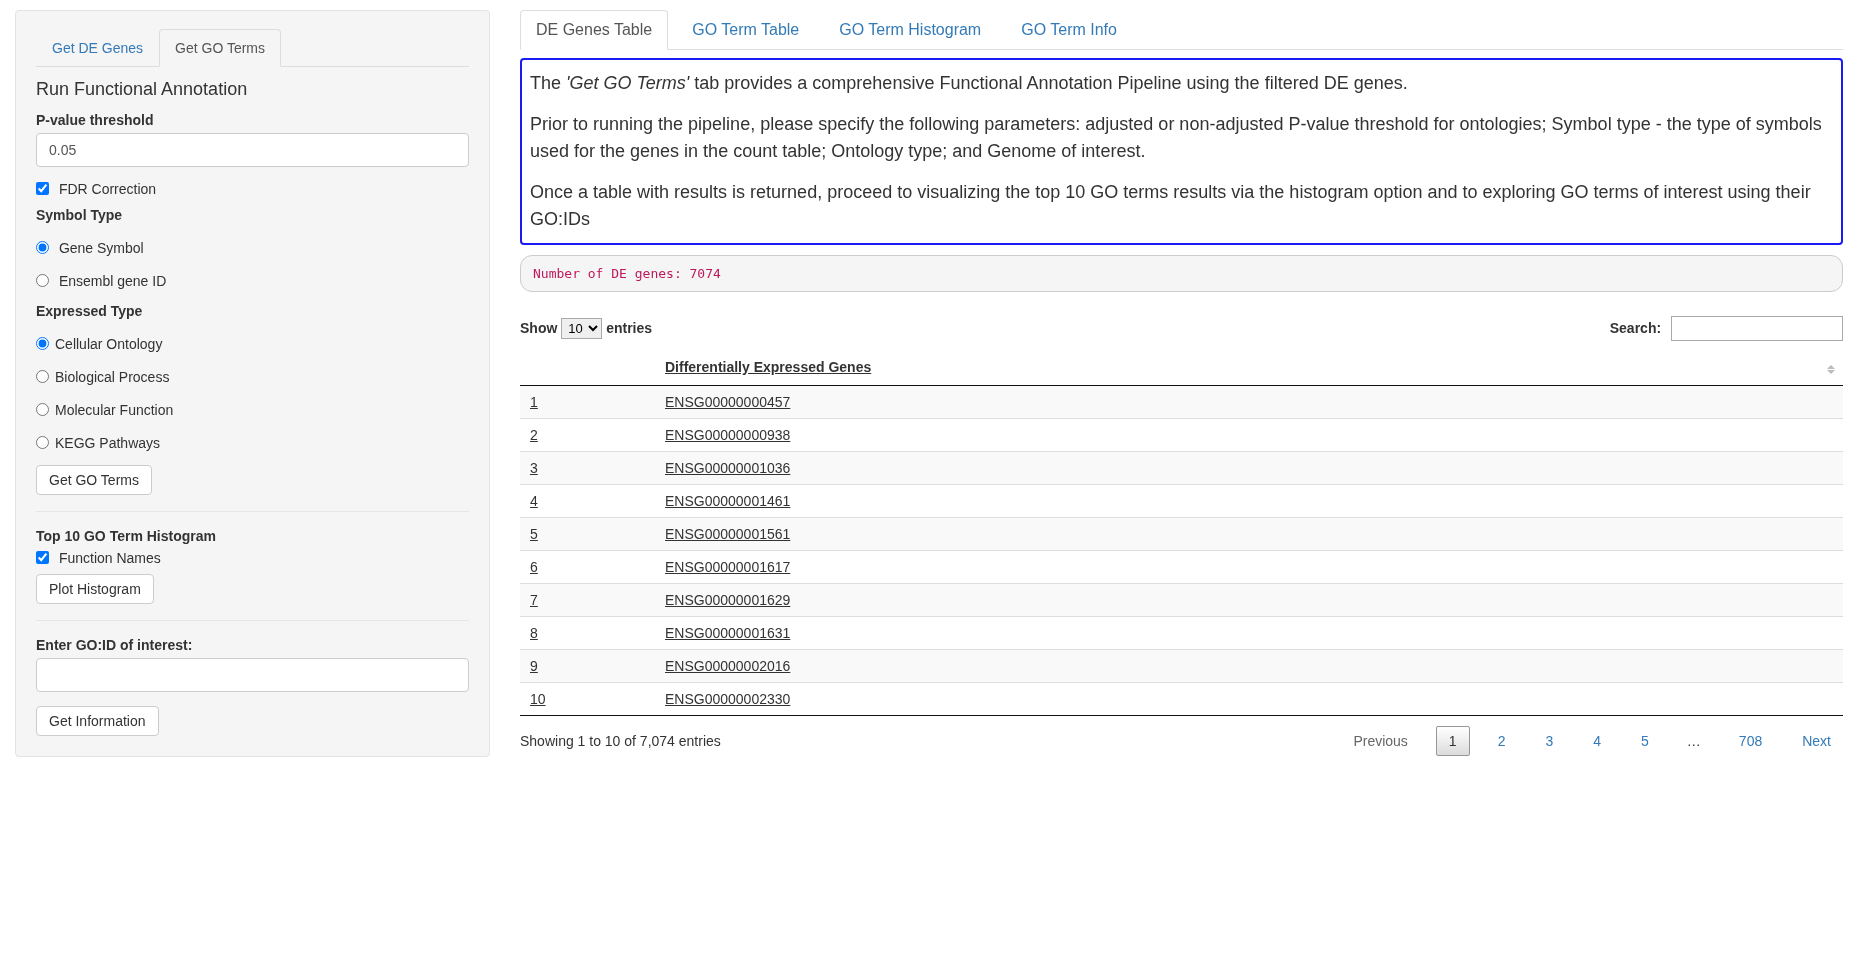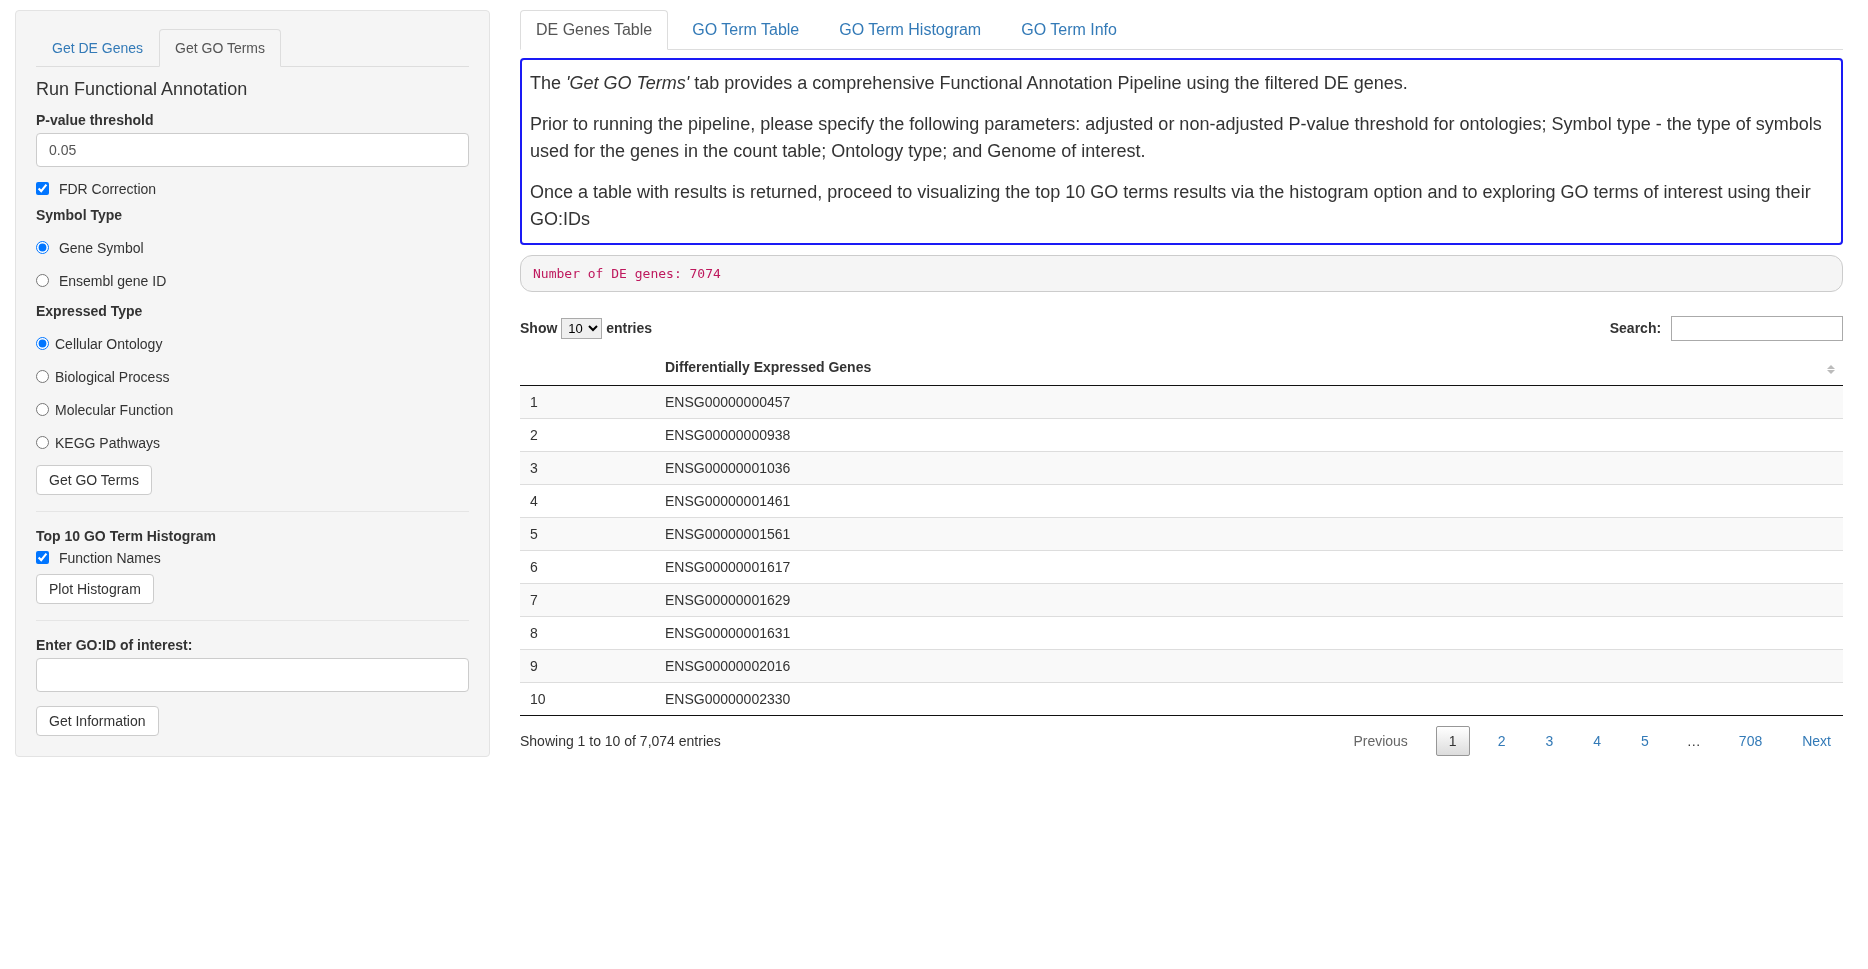--- a/index.html
+++ b/index.html
@@ -37,21 +37,21 @@
 .info-box p{ margin-bottom:14px;}
 .info-box p:last-child{margin-bottom:0;}
 .pre-box{ background:#f5f5f5; border:1px solid #ccc; border-radius:12px; padding:10px 12px; font-family: Menlo, Consolas, monospace; font-size:13px; color:#be185d; margin-top:10px; margin-bottom:24px;}
 
 .dt-header{ display:flex; justify-content:space-between; align-items:center; margin-bottom:8px;}
 .dt-length label{ font-weight:bold; font-size:14px;}
 .dt-length select{ border:1px solid #aaa; padding:1px 2px; font-size:13px; background:#efefef;}
 .dt-filter label{ font-weight:bold; font-size:14px;}
 .dt-filter input{ border:1px solid #aaa; padding:4px 6px; margin-left:6px; font-size:13px; width:172px; background:#fff;}
 
-table.dataTable{ width:100%; border-collapse:collapse;}
+table.dataTable{ width:100%; border-collapse:collapse;text-decoration:underline;}
 table.dataTable thead th{ font-weight:bold; font-size:14px; text-align:left; padding:10px 10px; border-bottom:1px solid #111; position:relative;}
 table.dataTable thead th.sort-col::after{ content:""; position:absolute; right:8px; top:50%; transform:translateY(-50%); width:0;height:0; border-left:4px solid transparent;border-right:4px solid transparent;border-bottom:4px solid #bbb;}
 table.dataTable thead th.sort-col::before{ content:""; position:absolute; right:8px; top:50%; transform:translateY(3px); width:0;height:0; border-left:4px solid transparent;border-right:4px solid transparent;border-top:4px solid #bbb;}
 table.dataTable tbody td{ padding:8px 10px; border-top:1px solid #ddd; font-size:14px;}
 table.dataTable tbody tr:nth-child(odd) td{ background:#f9f9f9;}
 table.dataTable { border-bottom: 1px solid #111;}
 table.dataTable thead th:first-child, table.dataTable tbody td:first-child{ width:135px;}
 
 .dt-footer{ display:flex; justify-content:space-between; align-items:center; margin-top:10px;}
 .dt-info{ font-size:14px; color:#333;}

